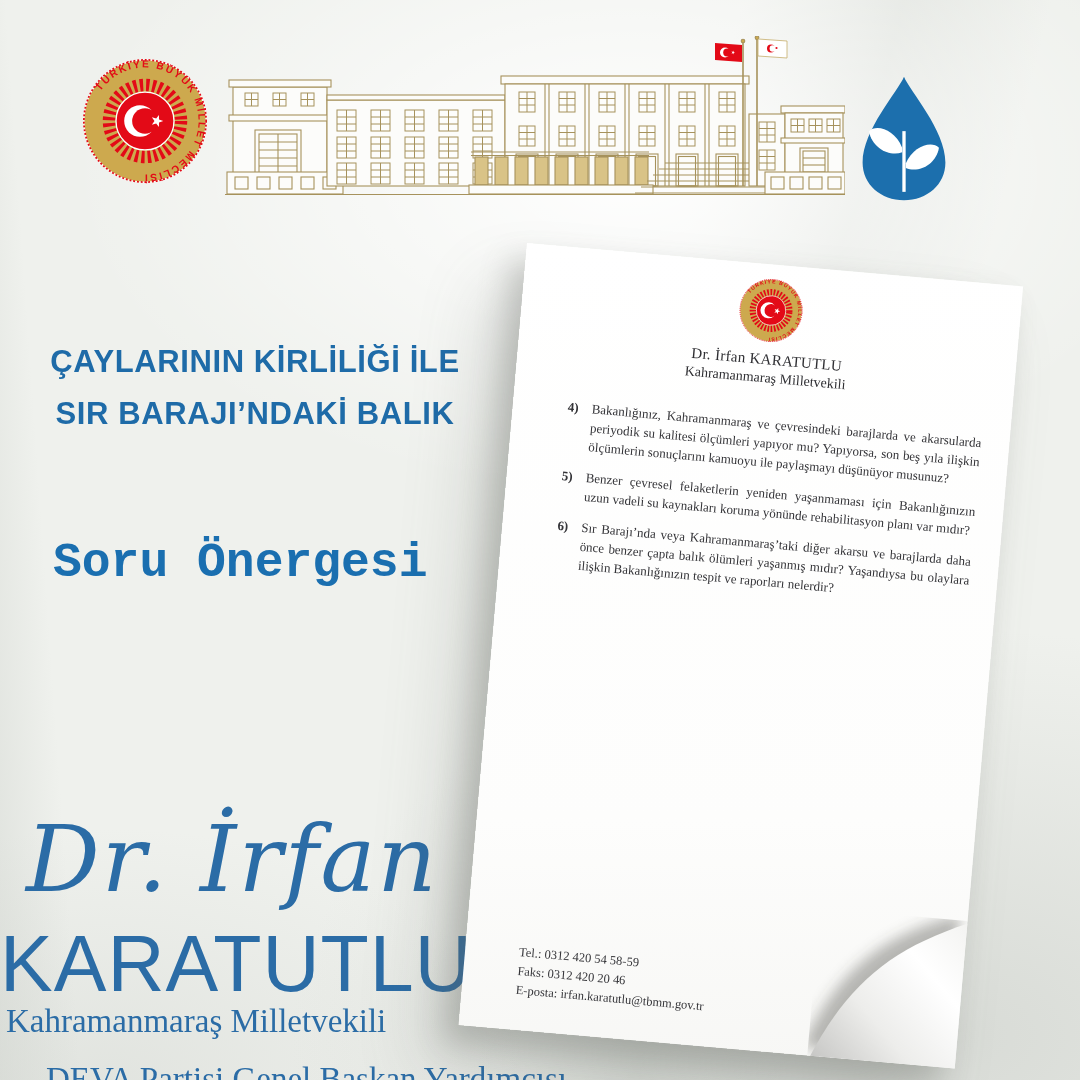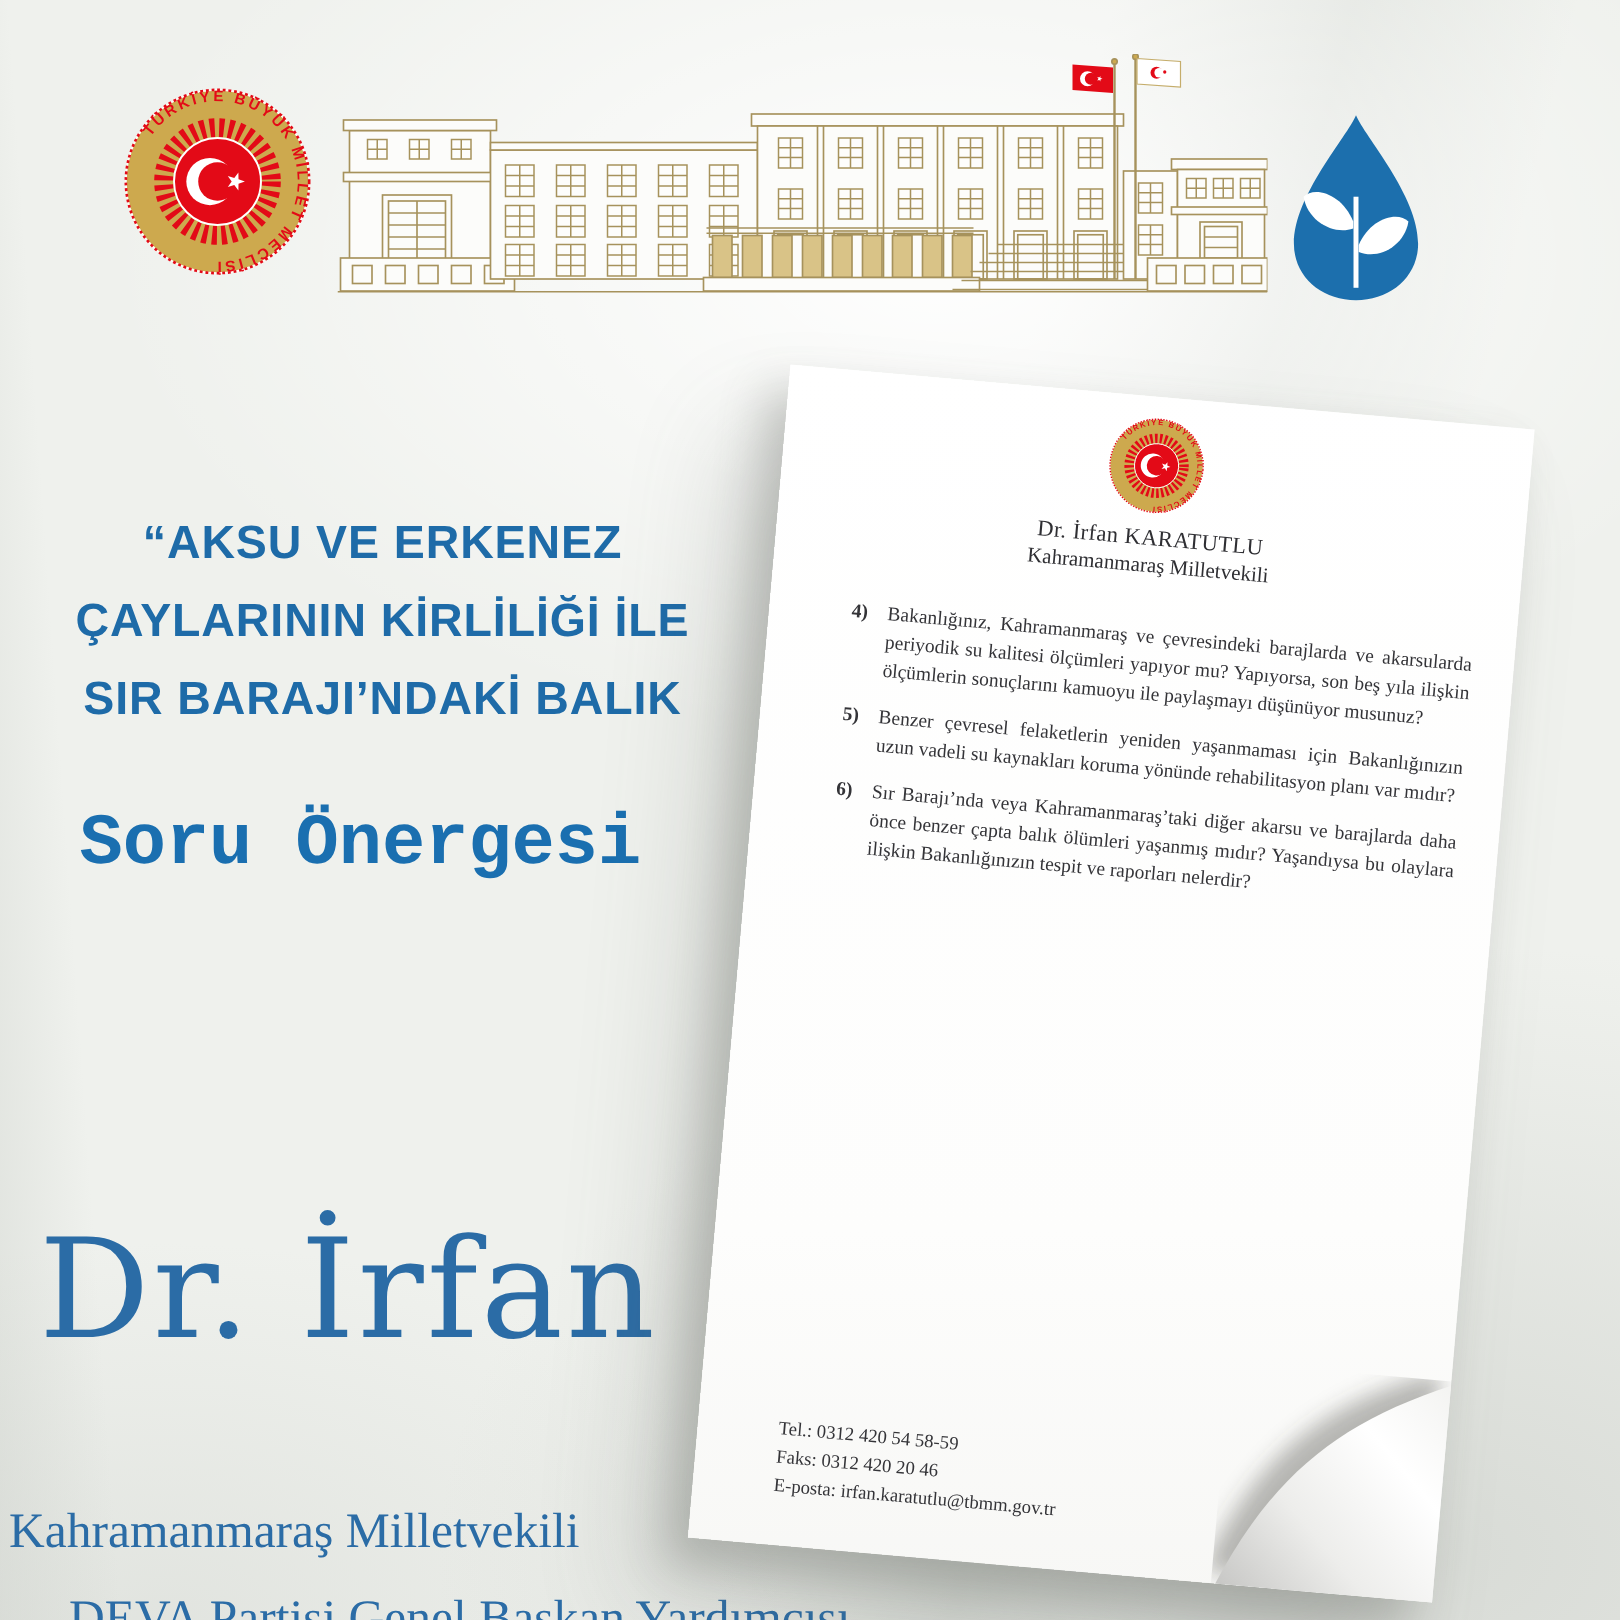--- a/index.html
+++ b/index.html
@@ -33,21 +33,21 @@
     position:absolute;left:15px;top:336px;width:480px;text-align:center;
     color:var(--blue);font-weight:700;font-size:31px;line-height:52px;letter-spacing:.6px;
   }
   .subtitle{
     position:absolute;left:53px;top:536px;width:420px;
     font-family:"Liberation Mono", monospace;font-weight:700;font-size:48px;
     color:#1a6fb0;white-space:nowrap;
   }
   .sig-script{
     position:absolute;left:26px;top:806px;
-    font-family:"DejaVu Serif", serif;font-size:92px;
+    font-family:"DejaVu Serif", serif;font-style:italic;font-size:92px;
     color:var(--blue2);white-space:nowrap;letter-spacing:2px;
   }
   .sig-surname{
     position:absolute;left:0px;top:918px;
     font-family:"Liberation Sans", sans-serif;font-size:79px;font-weight:400;
     color:var(--blue2);letter-spacing:1px;white-space:nowrap;
   }
   .sig-role1,.sig-role2{
     position:absolute;left:6px;
     font-family:"Liberation Serif", serif;font-size:33px;color:var(--blue2);white-space:nowrap;
@@ -271,28 +271,28 @@
   </svg>
 
   <svg class="deva" viewBox="0 0 100 140" width="92" height="129" aria-hidden="true">
     <path d="M50 3 C56 18 95 61 95 96 C95 120 75 137 50 137 C25 137 5 120 5 96 C5 61 44 18 50 3 Z" fill="#1c6fad"></path>
     <rect x="48.2" y="62" width="3.6" height="66" fill="#fff"></rect>
     <path d="M48 80 C40 60 20 54 12 62 C15 80 34 90 48 85 Z" fill="#fff"></path>
     <path d="M52 97 C60 78 80 72 88 80 C85 98 66 108 52 102 Z" fill="#fff"></path>
   </svg>
 
   <div class="quote">
-    <div>“AKSU VE ERKENEZ</div>
     <div>ÇAYLARININ KİRLİLİĞİ İLE</div>
     <div>SIR BARAJI’NDAKİ BALIK</div>
   </div>
 
   <div class="subtitle">Soru Önergesi</div>
 
   <div class="sig-script">Dr. İrfan</div>
+  <div class="sig-surname">KARATUTLU</div>
   <div class="sig-role1">Kahramanmaraş Milletvekili</div>
   <div class="sig-role2">DEVA Partisi Genel Başkan Yardımcısı</div>
 
   <div class="paper">
     <div class="paper-inner">
       <div class="doc-head">
         <svg class="doc-seal" viewBox="0 0 100 100" width="64" height="64" aria-hidden="true">
           <use href="#sealG" xlink:href="#sealG"></use>
         </svg>
         <div class="doc-name">Dr. İrfan KARATUTLU</div>

